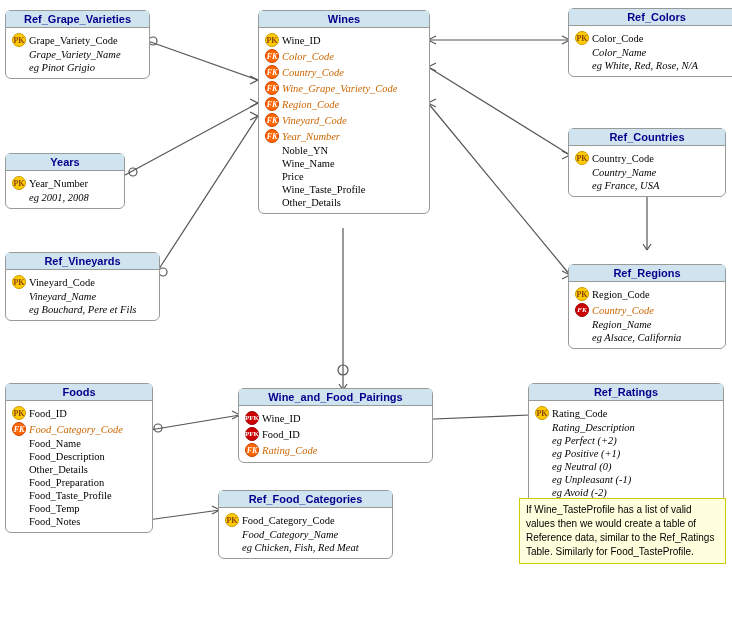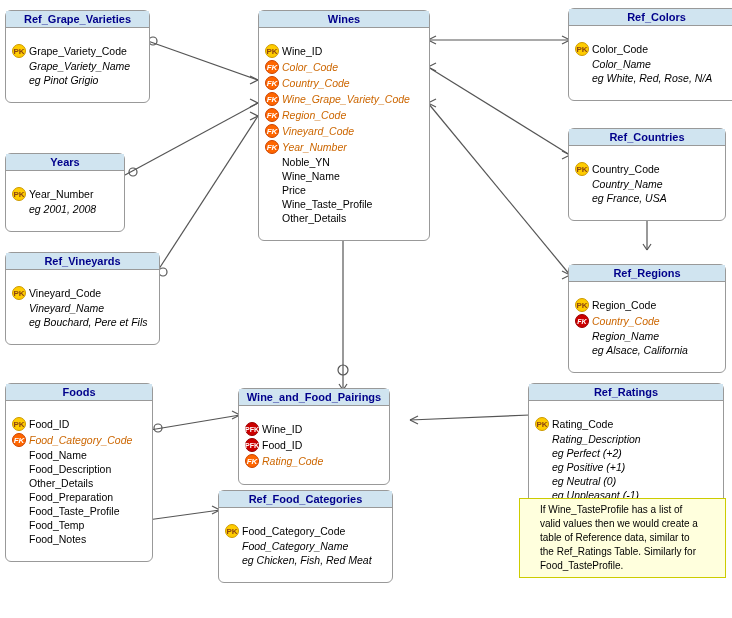--- a/index.html
+++ b/index.html
@@ -27,21 +27,22 @@
     .entity-header {
       background: #d0e4f0;
       border-bottom: 1px solid #999;
       padding: 2px 6px;
       font-weight: bold;
       font-size: 11px;
       color: #00008b;
       text-align: center;
     }
     .entity-body {
-      padding: 15px 4px;
+      padding: 4px 4px;
+      font-family: Liberation Serif, serif;
     }
     .field-row {
       display: flex;
       align-items: center;
       padding: 1px 2px;
       white-space: nowrap;
     }
     .field-row.italic {
       font-style: italic;
     }
@@ -101,21 +102,21 @@
       margin-right: 3px;
       flex-shrink: 0;
       background: #cc0000;
       color: #fff;
       border: 1px solid #990000;
     }
     .note-box {
       position: absolute;
       background: #ffffdd;
       border: 1px solid #cccc00;
-      padding: 4px 20px;
+      padding: 4px 6px;
       font-size: 10px;
       line-height: 1.4;
     }
     svg.lines {
       position: absolute;
       top: 0;
       left: 0;
       width: 732px;
       height: 618px;
       pointer-events: none;
@@ -369,21 +370,21 @@
       </div>
       <div class="field-row">
         <span class="field-text" style="margin-left:17px;">Food_Temp</span>
       </div>
       <div class="field-row">
         <span class="field-text" style="margin-left:17px;">Food_Notes</span>
       </div>
     </div>
   </div>
 
-  <div class="entity" style="left:238px;top:388px;width:152px;">
+  <div class="entity" style="left:238px;top:388px;width:195px;">
     <div class="entity-header">Wine_and_Food_Pairings</div>
     <div class="entity-body">
       <div class="field-row">
         <span class="pfk-badge" style="font-size:7px;">PFK</span>
         <span class="field-text">Wine_ID</span>
       </div>
       <div class="field-row">
         <span class="pfk-badge" style="font-size:7px;">PFK</span>
         <span class="field-text">Food_ID</span>
       </div>

